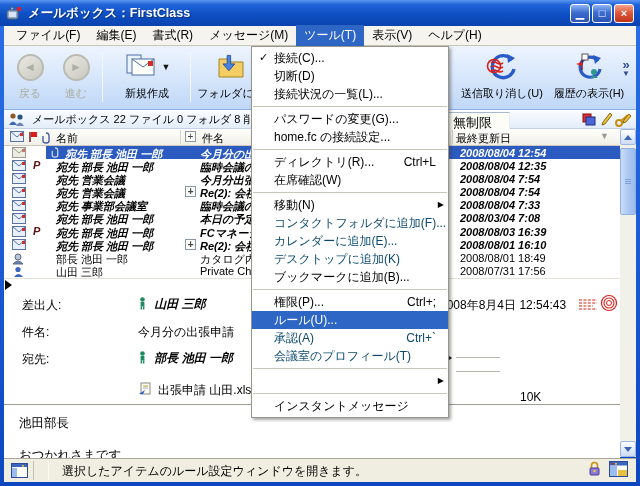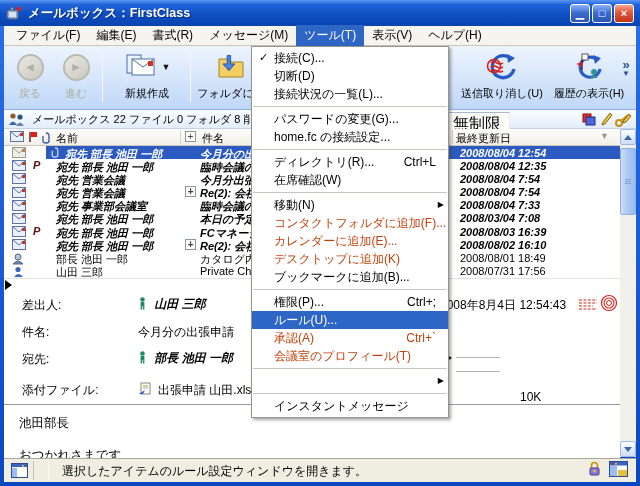--- a/index.html
+++ b/index.html
@@ -47,21 +47,21 @@
              color:#2D4E8E; font-weight:bold; line-height:9px; font-size:13px; }
   .tb-chev .dn { font-size:8px; display:block; }
 
   
   .infobar { position:absolute; left:4px; top:110px; width:632px; height:19px;
     background:linear-gradient(180deg,#FBFDFF,#E2EDFA); border-bottom:1px solid #C2D2E8;
     display:flex; align-items:center; font-size:11px; }
   .infobar .summary { margin-left:6px; white-space:nowrap; }
   .quota { position:absolute; left:440px; top:2px; width:66px; height:32px;
     background:#FDFDF8; border:1px solid #A9B8CE; border-right-color:#E8EEF6;
-    font-size:16px; padding:1px 0 0 8px; }
+    font-size:13px; padding:1px 0 0 8px; }
 
   
   .colhead { position:absolute; left:4px; top:129px; width:632px; height:17px;
     background:linear-gradient(180deg,#FEFEFC,#F1EFE7); border-bottom:1px solid #CCC9BC;
     font-size:11px; }
   .colhead .vline { position:absolute; top:1px; height:14px; width:1px; background:#D8D5C8; }
   .ch-abs { position:absolute; top:2px; }
 
   
   .list { position:absolute; left:4px; top:146px; width:616px; height:132px;
@@ -124,21 +124,21 @@
   .sthumb i { display:block; height:1px; background:#7E9FD8; margin:1px 4px; }
   .sthumb .grip { position:absolute; top:29px; left:0; right:0; }
 
   
   .popup { position:absolute; left:251px; top:46px; width:198px;
     background:#FFFFFF; border:1px solid #97958A; box-shadow:2px 2px 3px rgba(60,60,60,.45);
     padding:2px 0; font-size:12px; z-index:50; }
   .mi { position:relative; display:flex; align-items:center; height:18px; padding:0 12px 0 22px; }
   .mi .lbl { flex:1; white-space:nowrap; }
   .mi .sc { margin-left:14px; }
-  .mi.dis { color:#c2410c; }
+  .mi.dis { color:#0c4a6e; }
   .mi.hl { background:#2E66C5; color:#fff; }
   .mi .chk { position:absolute; left:7px; top:2px; font-size:11px; }
   .mi .sub { position:absolute; right:4px; top:4px; font-size:8px; }
   .msep { height:1px; background:#C9C6BA; margin:3px 1px; }
 </style>
 </head>
 <body>
 
 <div class="win">
 
@@ -375,21 +375,21 @@
 
     <div class="lrow bold">
       <svg class="ric" width="14" height="11" viewBox="0 0 14 11">
           <rect x="0.5" y="0.5" width="13" height="10" fill="#EAF0FA" stroke="#5A74A8"></rect>
           <path d="M0.5 0.5 L7 6 L13.5 0.5" fill="none" stroke="#5A74A8"></path>
           <rect x="10" y="2" width="3" height="3" fill="#D23022"></rect>
         </svg>
       <span class="rname">宛先 部長 池田 一郎</span>
       <span class="rplus">+</span>
       <span class="rsubj">Re(2): 会社</span>
-      <span class="rdate">2008/08/02  16:10</span>
+      <span class="rdate">2008/08/01  16:10</span>
     </div>
 
     <div class="lrow">
       <svg class="ric" width="13" height="12" viewBox="0 0 13 12">
           <circle cx="6" cy="4" r="3" fill="#B8C4D8" stroke="#5A6A88"></circle>
           <path d="M1 11 q5 -6 10 0 z" fill="#6A82B4" stroke="#5A6A88"></path>
         </svg>
       <span class="rname">部長 池田 一郎</span>
       <span class="rsubj">カタログ内</span>
       <span class="rdate">2008/08/01  18:49</span>
@@ -445,21 +445,20 @@
           <rect x="2.6" y="9.5" width="1.5" height="3" fill="#1E8A60"></rect>
           <rect x="4.9" y="9.5" width="1.5" height="3" fill="#1E8A60"></rect>
         </svg>
       <span>部長 池田 一郎</span>
     </span>
 
     <span class="tri-r" style="left:442px;top:64px;border-top-width:4px;border-bottom-width:4px;border-left-width:6px"></span>
     <span class="fdiv" style="left:452px;top:67px;width:44px"></span>
     <span class="fdiv" style="left:452px;top:81px;width:44px"></span>
 
-    <span class="dlabel" style="top:92px">添付ファイル:</span>
     <svg style="position:absolute;left:134px;top:92px" width="14" height="13" viewBox="0 0 14 13">
       <rect x="3" y="1" width="9" height="11" fill="#FDFDF8" stroke="#8A8A80"></rect>
       <line x1="5" y1="4" x2="10" y2="4" stroke="#C8A020"></line>
       <line x1="5" y1="6" x2="10" y2="6" stroke="#9AB0C8"></line>
       <path d="M1 12 L7 8 L5 12 Z" fill="#2A5AC8"></path>
     </svg>
     <span class="dval" style="left:154px;top:92px">出張申請 山田.xlsx</span>
     <span class="dval" style="left:516px;top:100px">10K</span>
   </div>
 

